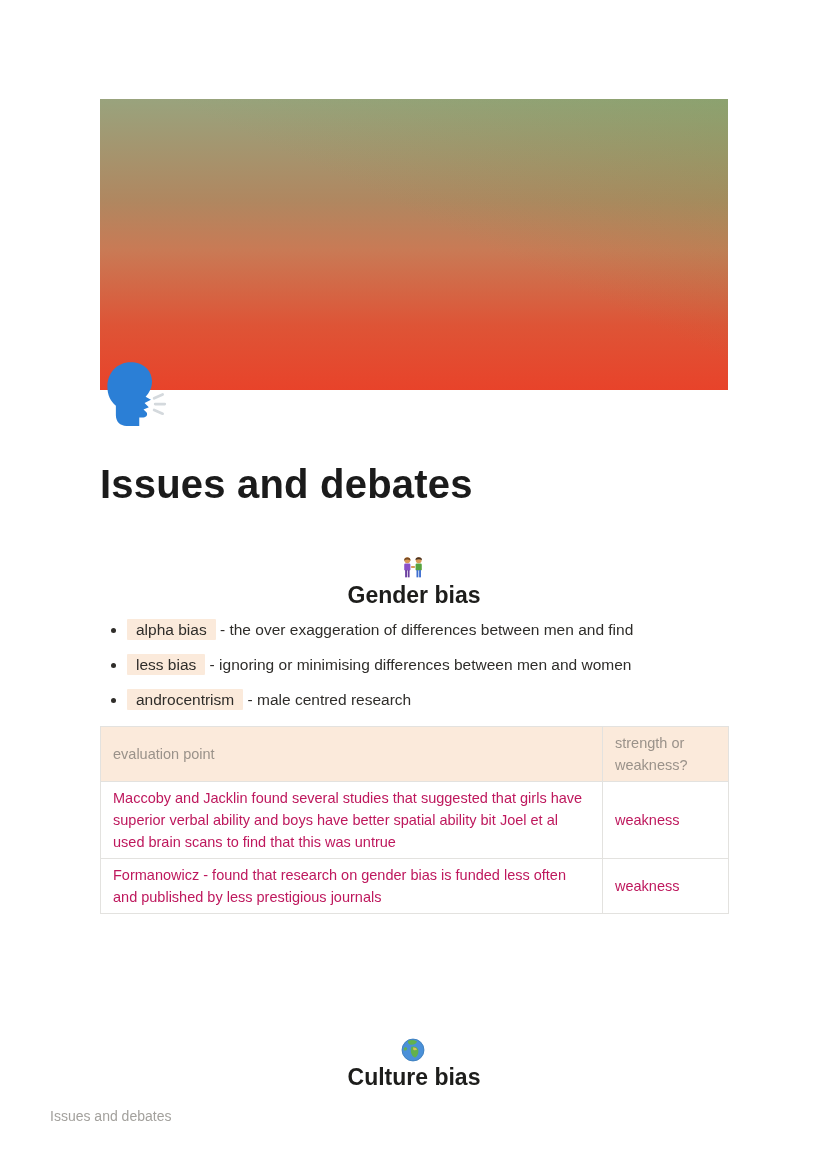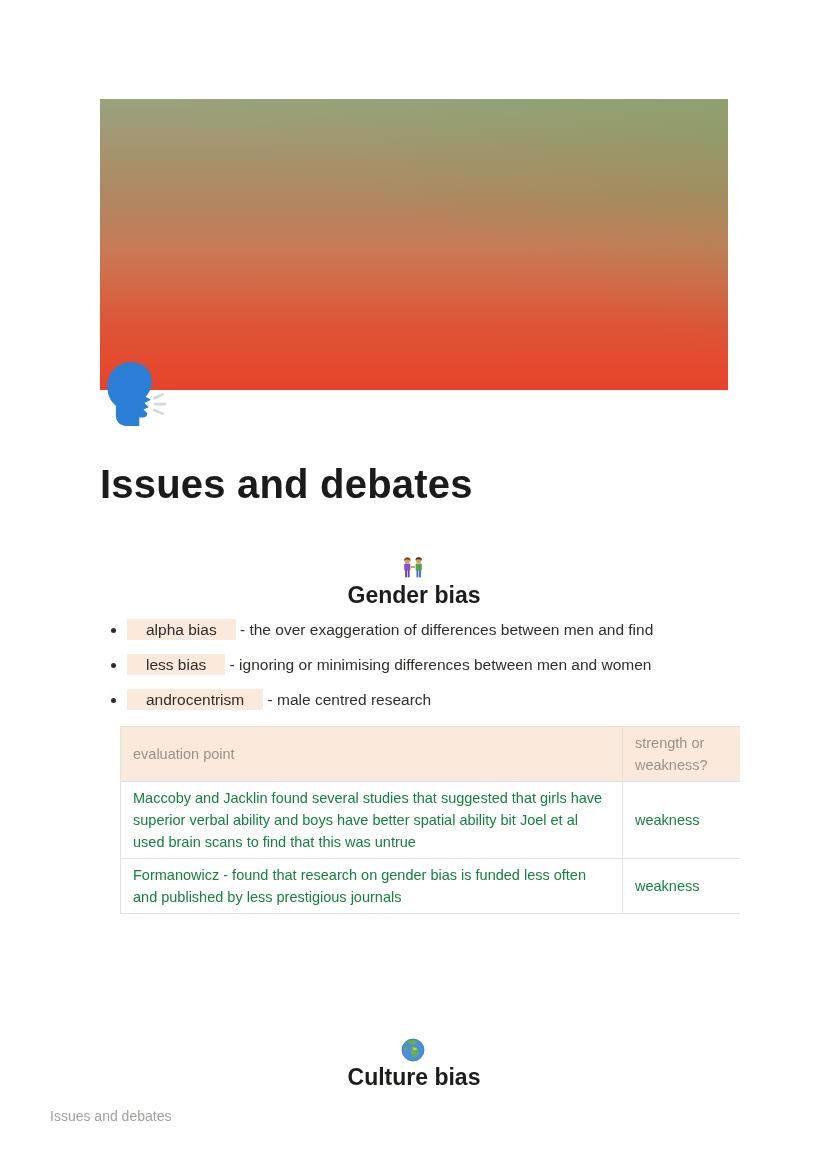--- a/index.html
+++ b/index.html
@@ -55,45 +55,44 @@
     list-style: disc;
   }
   ul.bullets li {
     font-size: 15.5px;
     line-height: 18px;
     margin-bottom: 17px;
     color: #2f2d2a;
   }
   .hl {
     background: #fbeadb;
-    padding: 2px 19px;
+    padding: 2px 9px;
     border-radius: 1px;
   }
   table.eval-table {
     border-collapse: collapse;
     width: 628px;
     margin-top: 4px;
     table-layout: fixed;
-    margin-left: 20px;
   }
   table.eval-table th, table.eval-table td {
     border: 1px solid #e3e2df;
     padding: 5px 12px;
     text-align: left;
     vertical-align: middle;
     font-size: 14.5px;
     line-height: 22px;
     font-weight: 400;
     word-wrap: break-word;
   }
   table.eval-table th {
     background: #fbeadb;
     color: #9a928a;
   }
-  table.eval-table td { color: #15803d; }
+  table.eval-table td { color: #be185d; }
   .footer {
     position: absolute;
     left: 50px; top: 1108px;
     width: 728px;
     display: flex;
     justify-content: space-between;
     font-size: 14px;
     color: #a3a19d;
   }
 </style>

